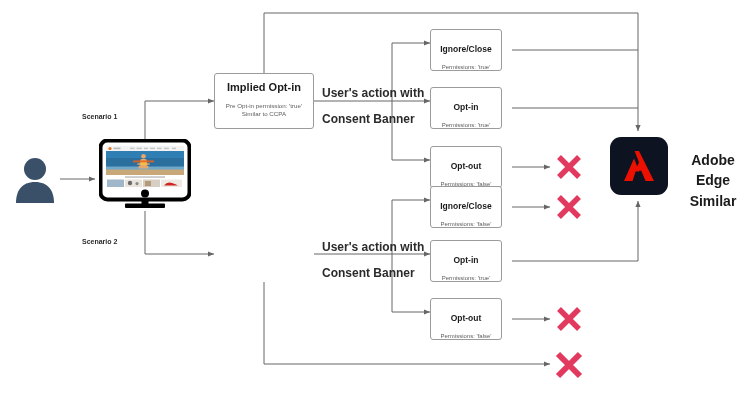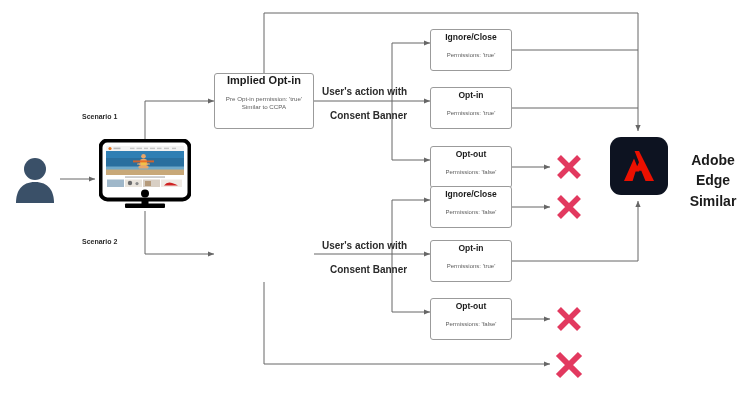--- a/index.html
+++ b/index.html
@@ -40,38 +40,38 @@
     text-align: center;
     line-height: 1.1;
   }
   .node .sub {
     color: #5d5d5d;
     text-align: center;
     line-height: 1.25;
   }
 
   
-  .scenario-box { width: 100px; height: 56px; }
+  .scenario-box { width: 100px; height: 56px; padding-top: 7px; }
   .scenario-box .title { font-size: 11px; }
   .scenario-box .sub { font-size: 6.2px; margin-top: 9px; }
 
   
-  .action-box { width: 82px; height: 42px; padding-top: 3px; }
+  .action-box { width: 72px; height: 42px; padding-top: 15px; }
   .action-box .title { font-size: 8.5px; }
   .action-box .sub { font-size: 6px; margin-top: 10px; }
 
   
   .label {
     position: absolute;
     font-weight: bold;
     color: #2b2b2b;
     white-space: nowrap;
   }
   .scenario-label { font-size: 7px; }
-  .edge-label { font-size: 10px; line-height: 1.35; text-align: right; }
+  .edge-label { font-size: 12px; line-height: 1.35; text-align: left; }
 
   
   .person {
     position: absolute;
     left: 12px; top: 155px;
     width: 46px; height: 48px;
   }
 
   
   .monitor {

